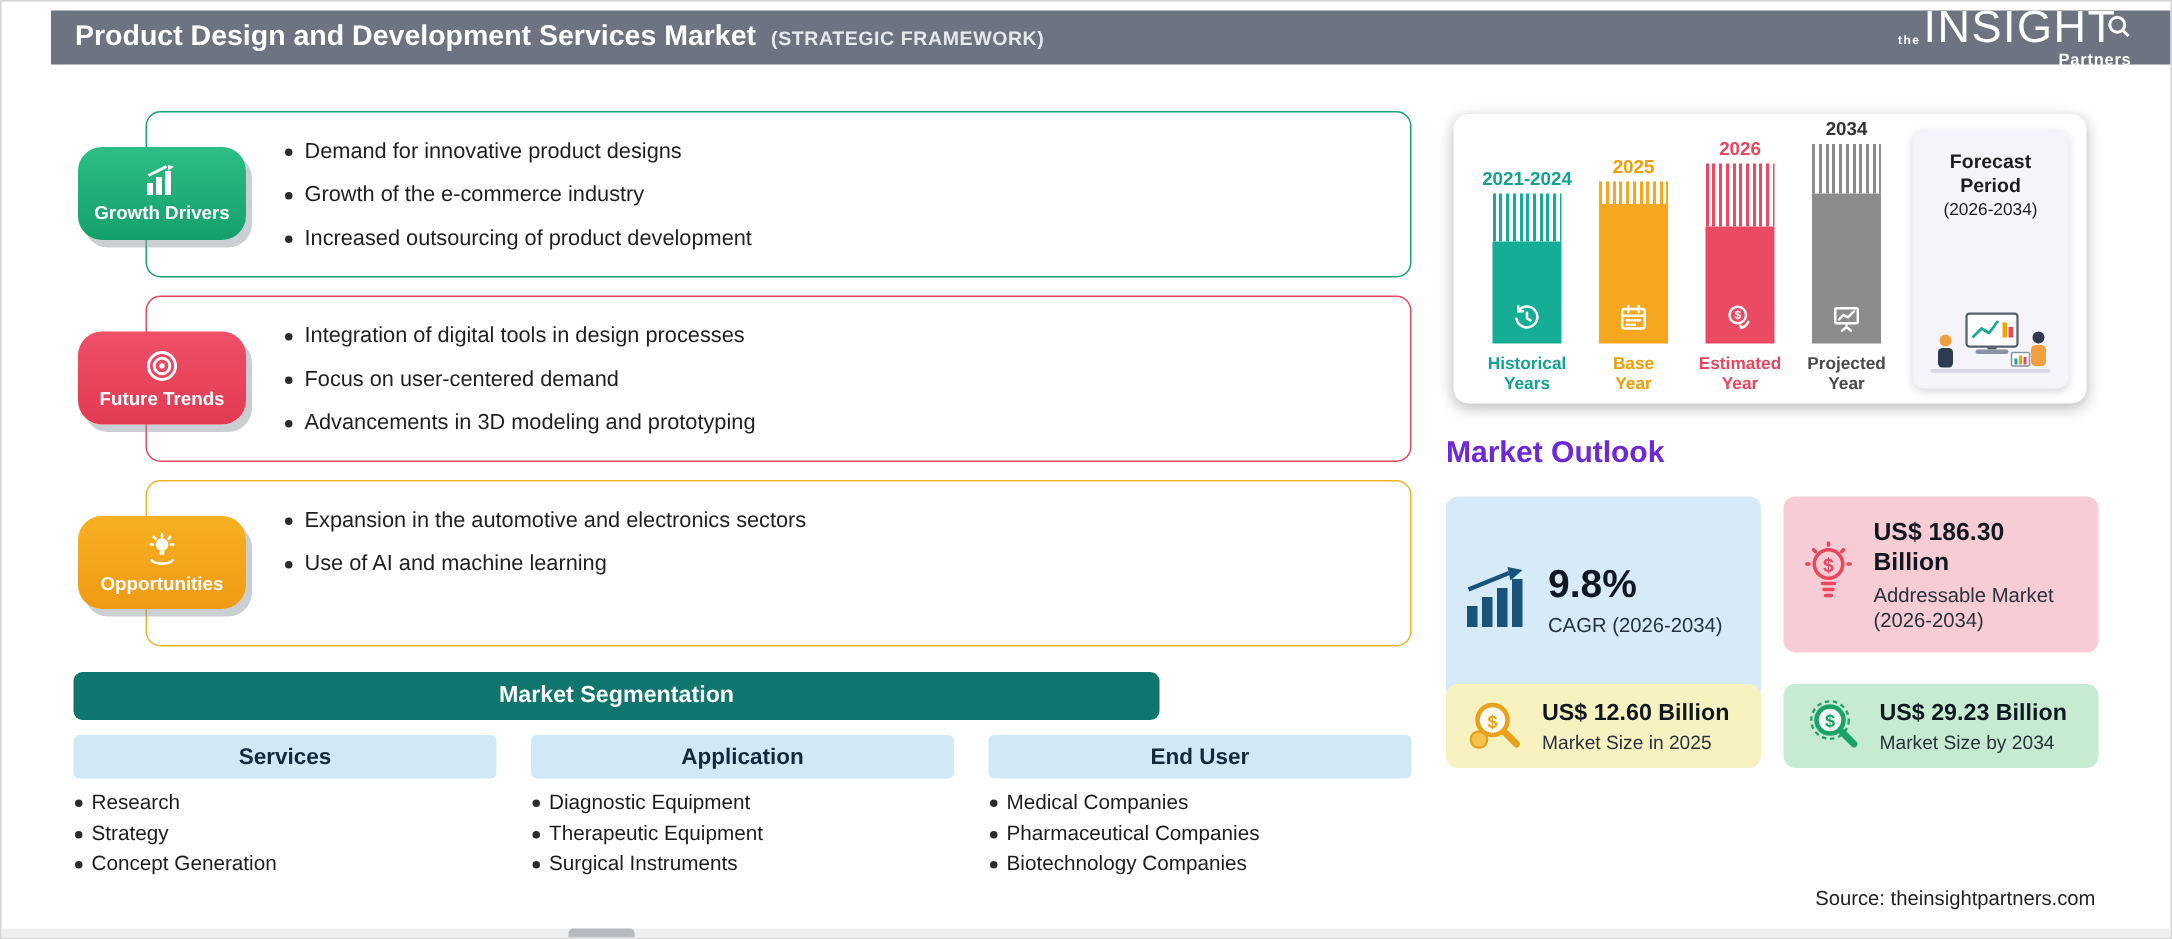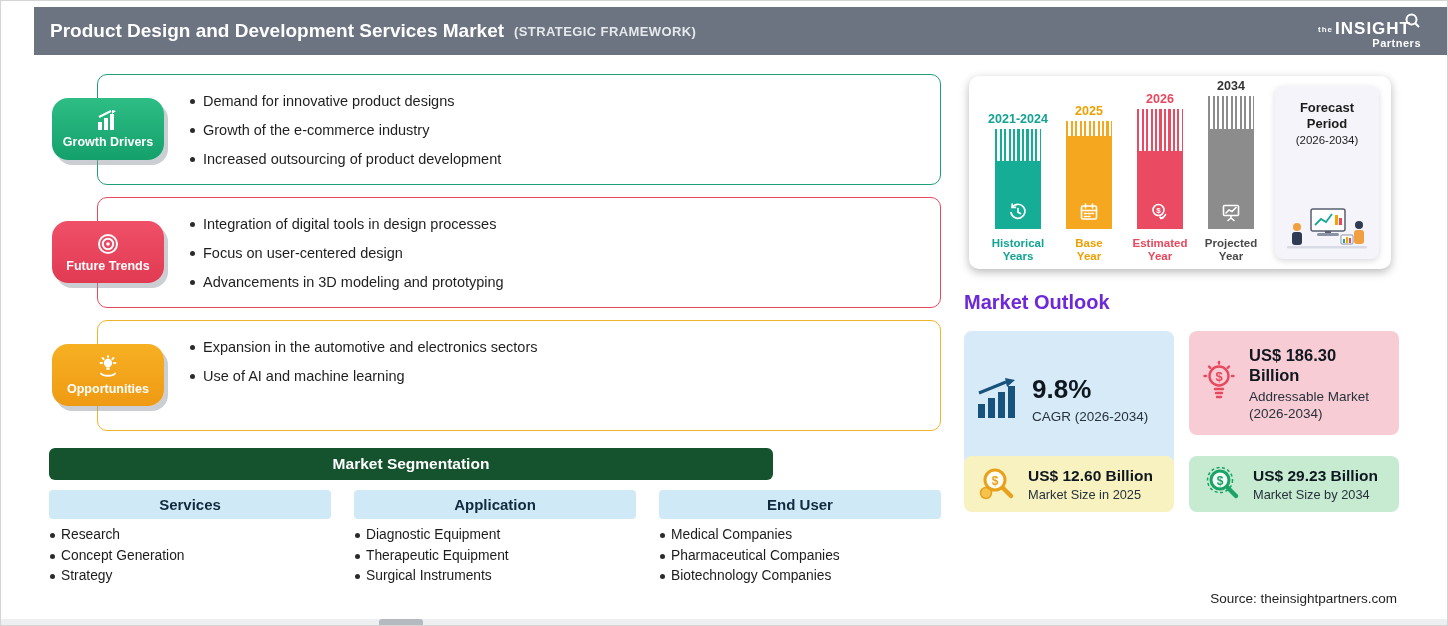--- a/index.html
+++ b/index.html
@@ -1,27 +1,27 @@
 <!DOCTYPE html>
 <html><head>
 <meta charset="utf-8">
 <style>
   * { margin:0; padding:0; box-sizing:border-box; }
   body { font-family:"Liberation Sans", sans-serif; background:#e9e9e9; }
   .page { position:relative; width:1448px; height:626px; background:#ffffff; border:1px solid #d5d5d5; overflow:hidden; }
 
   
-  .topbar { position:absolute; left:33px; top:6px; right:0; height:48px; background:#6b7480;
+  .topbar { position:absolute; left:33px; top:6px; right:0; height:36px; background:#6b7480;
             display:flex; align-items:center; padding:0 26px 0 16px; }
   .title { color:#ffffff; font-weight:bold; font-size:19px; }
   .subtitle { color:#e6e9ec; font-size:13px; font-weight:bold; margin-left:10px; letter-spacing:.4px; }
   .logo { margin-left:auto; color:#fff; text-align:right; line-height:1; }
   .logo-top { display:flex; align-items:flex-end; justify-content:flex-start; position:relative; }
   .logo-the { font-size:8px; font-weight:bold; margin-right:2px; margin-bottom:3px; letter-spacing:1px; }
-  .logo-insight { font-size:17px; font-weight:bold; letter-spacing:1px; }
+  .logo-insight { font-size:30px; font-weight:normal; letter-spacing:1px; }
   .logo-lens { margin-left:-6px; margin-bottom:8px; }
   .logo-partners { font-size:11px; font-weight:bold; margin-top:1px; letter-spacing:.5px; }
 
   
   .panel { position:absolute; left:96px; width:844px; height:111px; background:#fff;
            border:1.5px solid; border-radius:10px; }
   .panel.p0 { top:73px;  border-color:#1f9e77; }
   .panel.p1 { top:196px; border-color:#e8485e; }
   .panel.p2 { top:319px; border-color:#f0b429; }
   .panel ul { list-style:none; padding:17px 20px 0 92px; }
@@ -31,21 +31,21 @@
 
   .pill { position:absolute; left:51px; width:112px; height:62px; border-radius:16px;
           display:flex; flex-direction:column; align-items:center; justify-content:center; gap:3px;
           box-shadow:4px 5px 0 rgba(140,148,158,.45); z-index:2; }
   .pill.p0 { top:97px;  background:linear-gradient(180deg,#2ebd85,#14a06b); }
   .pill.p1 { top:220px; background:linear-gradient(180deg,#ef5068,#e23a53); }
   .pill.p2 { top:343px; background:linear-gradient(180deg,#f7b022,#ef9a14); }
   .pill-label { color:#fff; font-size:12.5px; font-weight:bold; }
 
   
-  .seg-bar { position:absolute; left:48px; top:447px; width:724px; height:32px; background:#14532d;
+  .seg-bar { position:absolute; left:48px; top:447px; width:724px; height:32px; background:#0f766e;
              border-radius:6px; display:flex; align-items:center; justify-content:center;
              color:#fff; font-weight:bold; font-size:15.5px; }
   .seg-col-header { position:absolute; top:489px; width:282px; height:29px; background:#cfeaf6;
                     border-radius:4px; display:flex; align-items:center; justify-content:center;
                     font-weight:bold; font-size:15px; color:#12293e; }
   .seg-list { position:absolute; top:524px; width:282px; list-style:none; }
   .seg-list li { position:relative; padding-left:12px; font-size:13.8px; line-height:20.5px; color:#1c1c1c; }
   .seg-list li::before { content:""; position:absolute; left:1px; top:8px; width:5px; height:5px; border-radius:50%; background:#2b2b2b; }
 
   
@@ -131,21 +131,21 @@
       <rect x="15" y="4" width="4" height="16" fill="#fff"></rect>
       <polyline points="4,7 16,1" stroke="#fff" stroke-width="2" fill="none"></polyline>
       <polygon points="17,0 21,1 17,4" fill="#fff"></polygon>
     </svg>
     <span class="pill-label">Growth Drivers</span>
   </div>
 
   <div class="panel p1">
     <ul>
       <li>Integration of digital tools in design processes</li>
-      <li>Focus on user-centered design</li>
+      <li>Focus on user-centered demand</li>
       <li>Advancements in 3D modeling and prototyping</li>
     </ul>
   </div>
   <div class="pill p1">
     <svg width="24" height="24" viewBox="0 0 24 24" fill="none" stroke="#fff" stroke-width="2">
       <circle cx="12" cy="12" r="9"></circle>
       <circle cx="12" cy="12" r="5.2"></circle>
       <circle cx="12" cy="12" r="1.8" fill="#fff" stroke="none"></circle>
     </svg>
     <span class="pill-label">Future Trends</span>
@@ -168,22 +168,22 @@
   </div>
 
   <div class="seg-bar">Market Segmentation</div>
 
   <div class="seg-col-header" style="left:48px">Services</div>
   <div class="seg-col-header" style="left:353px">Application</div>
   <div class="seg-col-header" style="left:658px">End User</div>
 
   <ul class="seg-list" style="left:48px">
     <li>Research</li>
+    <li>Strategy</li>
     <li>Concept Generation</li>
-    <li>Strategy</li>
   </ul>
   <ul class="seg-list" style="left:353px">
     <li>Diagnostic Equipment</li>
     <li>Therapeutic Equipment</li>
     <li>Surgical Instruments</li>
   </ul>
   <ul class="seg-list" style="left:658px">
     <li>Medical Companies</li>
     <li>Pharmaceutical Companies</li>
     <li>Biotechnology Companies</li>

